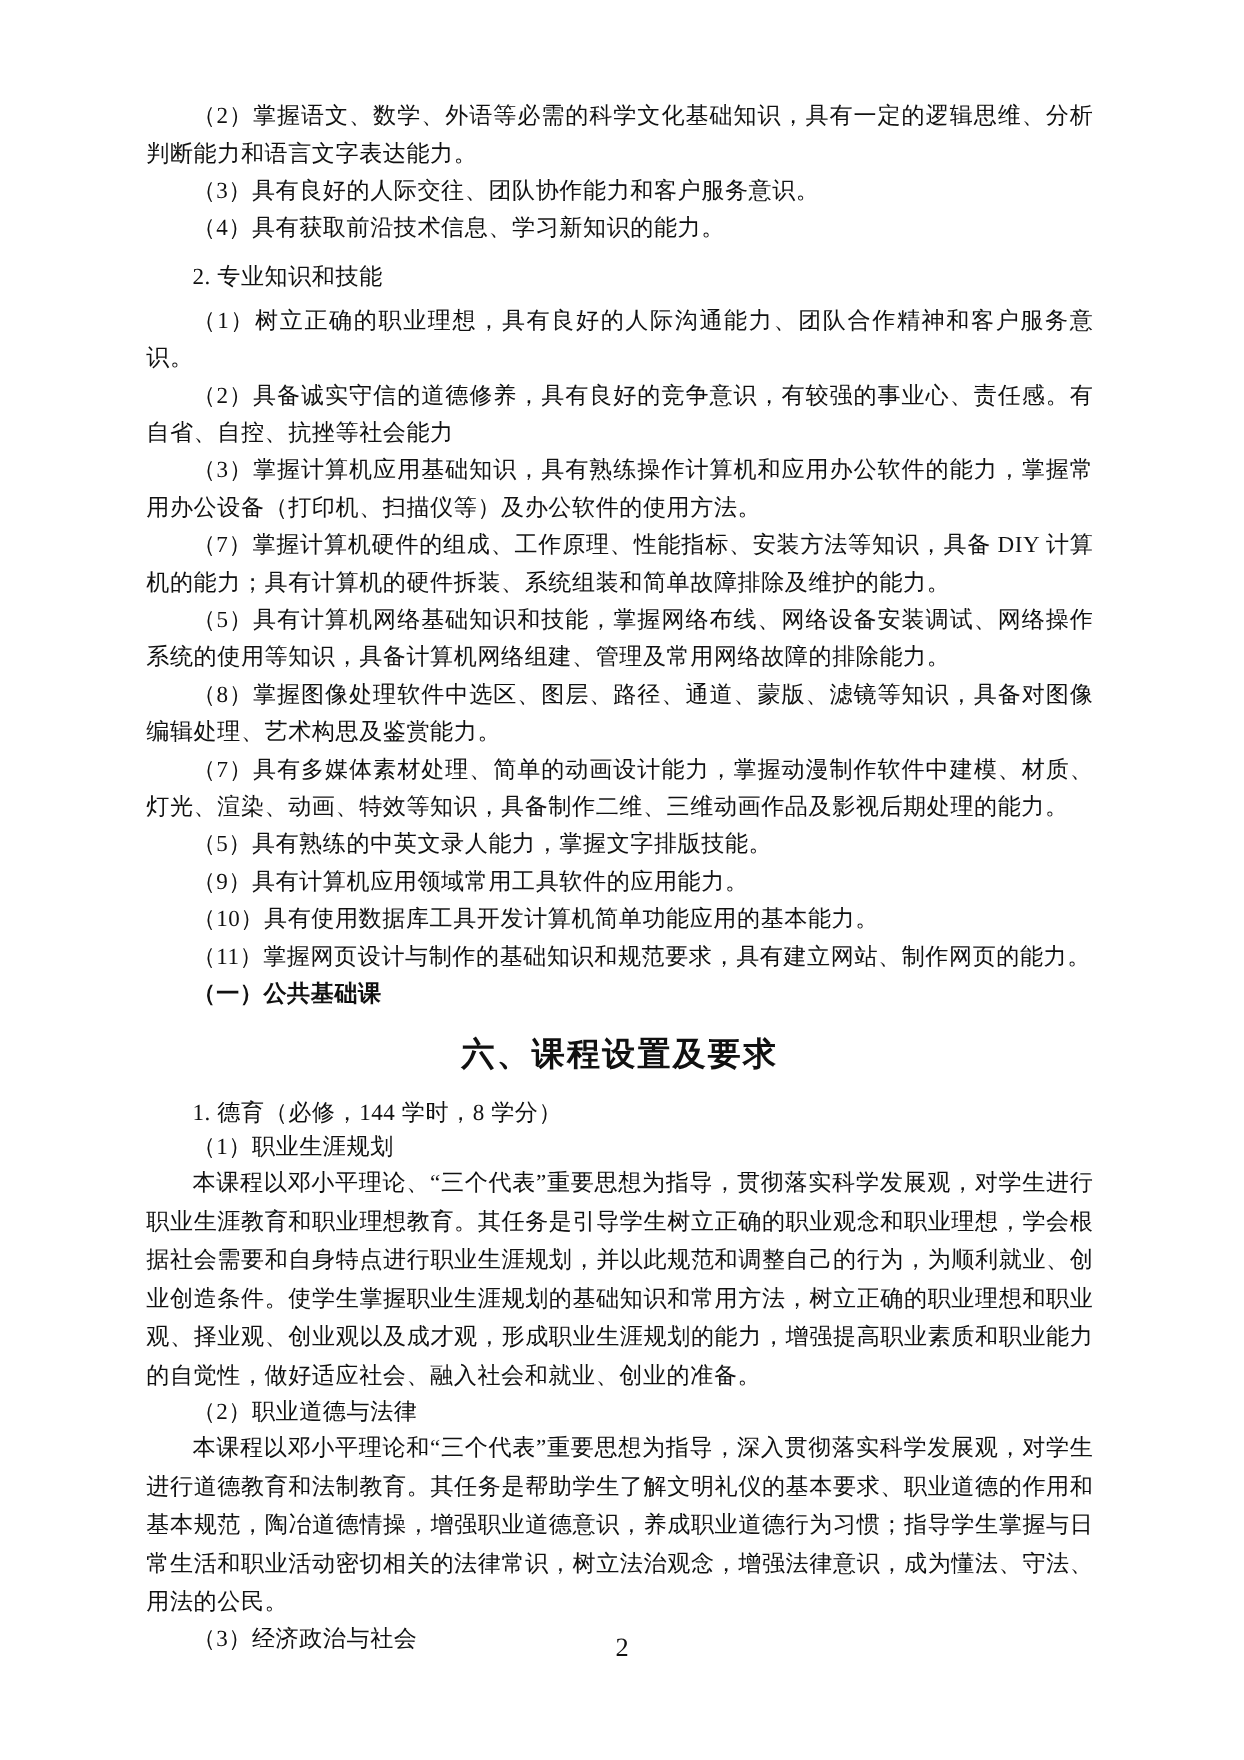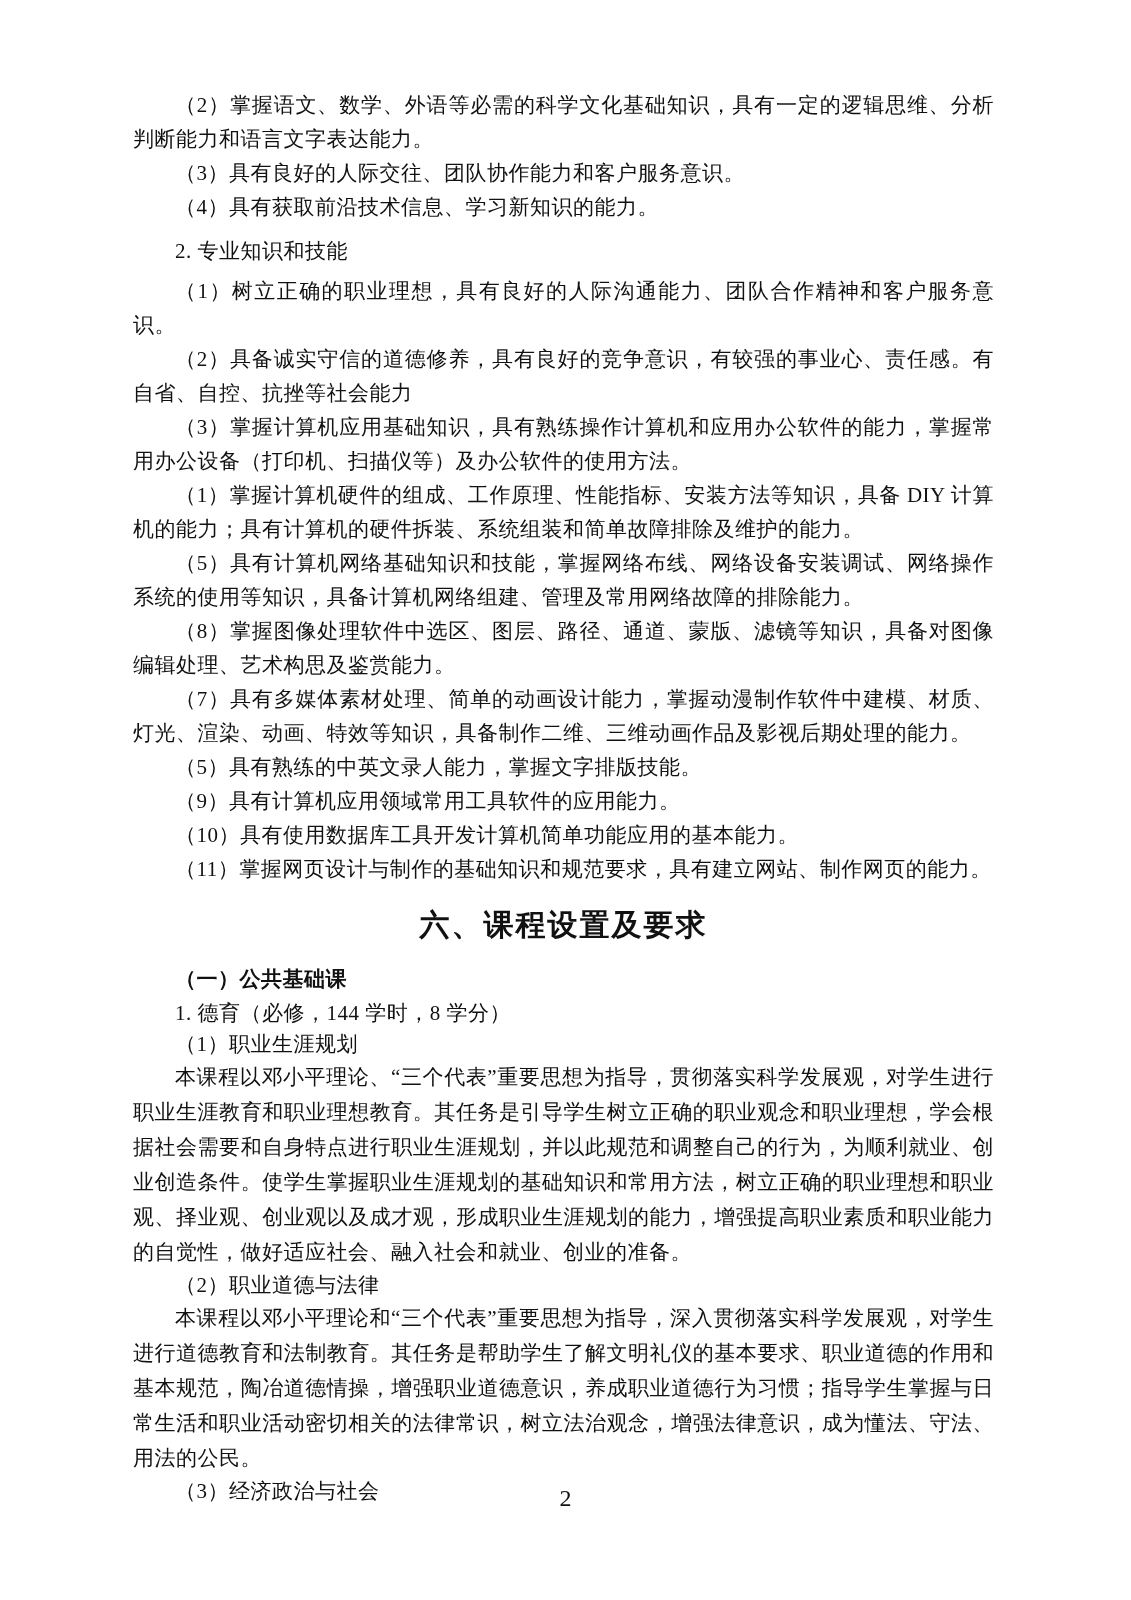--- a/index.html
+++ b/index.html
@@ -69,32 +69,32 @@
 
   <div class="blk li">（2）掌握语文、数学、外语等必需的科学文化基础知识，具有一定的逻辑思维、分析判断能力和语言文字表达能力。</div>
   <div class="blk li">（3）具有良好的人际交往、团队协作能力和客户服务意识。</div>
   <div class="blk li">（4）具有获取前沿技术信息、学习新知识的能力。</div>
 
   <div class="blk h3">2. 专业知识和技能</div>
 
   <div class="blk li">（1）树立正确的职业理想，具有良好的人际沟通能力、团队合作精神和客户服务意识。</div>
   <div class="blk li">（2）具备诚实守信的道德修养，具有良好的竞争意识，有较强的事业心、责任感。有自省、自控、抗挫等社会能力</div>
   <div class="blk li">（3）掌握计算机应用基础知识，具有熟练操作计算机和应用办公软件的能力，掌握常用办公设备（打印机、扫描仪等）及办公软件的使用方法。</div>
-  <div class="blk li">（1）掌握计算机硬件的组成、工作原理、性能指标、安装方法等知识，具备 DIY 计算机的能力；具有计算机的硬件拆装、系统组装和简单故障排除及维护的能力。</div>
+  <div class="blk li">（7）掌握计算机硬件的组成、工作原理、性能指标、安装方法等知识，具备 DIY 计算机的能力；具有计算机的硬件拆装、系统组装和简单故障排除及维护的能力。</div>
   <div class="blk li">（5）具有计算机网络基础知识和技能，掌握网络布线、网络设备安装调试、网络操作系统的使用等知识，具备计算机网络组建、管理及常用网络故障的排除能力。</div>
   <div class="blk li">（8）掌握图像处理软件中选区、图层、路径、通道、蒙版、滤镜等知识，具备对图像编辑处理、艺术构思及鉴赏能力。</div>
   <div class="blk li">（7）具有多媒体素材处理、简单的动画设计能力，掌握动漫制作软件中建模、材质、灯光、渲染、动画、特效等知识，具备制作二维、三维动画作品及影视后期处理的能力。</div>
   <div class="blk li">（5）具有熟练的中英文录人能力，掌握文字排版技能。</div>
   <div class="blk li">（9）具有计算机应用领域常用工具软件的应用能力。</div>
   <div class="blk li">（10）具有使用数据库工具开发计算机简单功能应用的基本能力。</div>
   <div class="blk li">（11）掌握网页设计与制作的基础知识和规范要求，具有建立网站、制作网页的能力。</div>
 
+  <div class="blk h3-sub">（一）公共基础课</div>
+
   <div class="blk h1">六、课程设置及要求</div>
-
-  <div class="blk h3-sub">（一）公共基础课</div>
 
   <div class="blk tight">1. 德育（必修，144 学时，8 学分）</div>
   <div class="blk tight">（1）职业生涯规划</div>
 
   <div class="blk para">本课程以邓小平理论、“三个代表”重要思想为指导，贯彻落实科学发展观，对学生进行职业生涯教育和职业理想教育。其任务是引导学生树立正确的职业观念和职业理想，学会根据社会需要和自身特点进行职业生涯规划，并以此规范和调整自己的行为，为顺利就业、创业创造条件。使学生掌握职业生涯规划的基础知识和常用方法，树立正确的职业理想和职业观、择业观、创业观以及成才观，形成职业生涯规划的能力，增强提高职业素质和职业能力的自觉性，做好适应社会、融入社会和就业、创业的准备。</div>
 
   <div class="blk tight">（2）职业道德与法律</div>
 
   <div class="blk para">本课程以邓小平理论和“三个代表”重要思想为指导，深入贯彻落实科学发展观，对学生进行道德教育和法制教育。其任务是帮助学生了解文明礼仪的基本要求、职业道德的作用和基本规范，陶冶道德情操，增强职业道德意识，养成职业道德行为习惯；指导学生掌握与日常生活和职业活动密切相关的法律常识，树立法治观念，增强法律意识，成为懂法、守法、用法的公民。</div>
 

